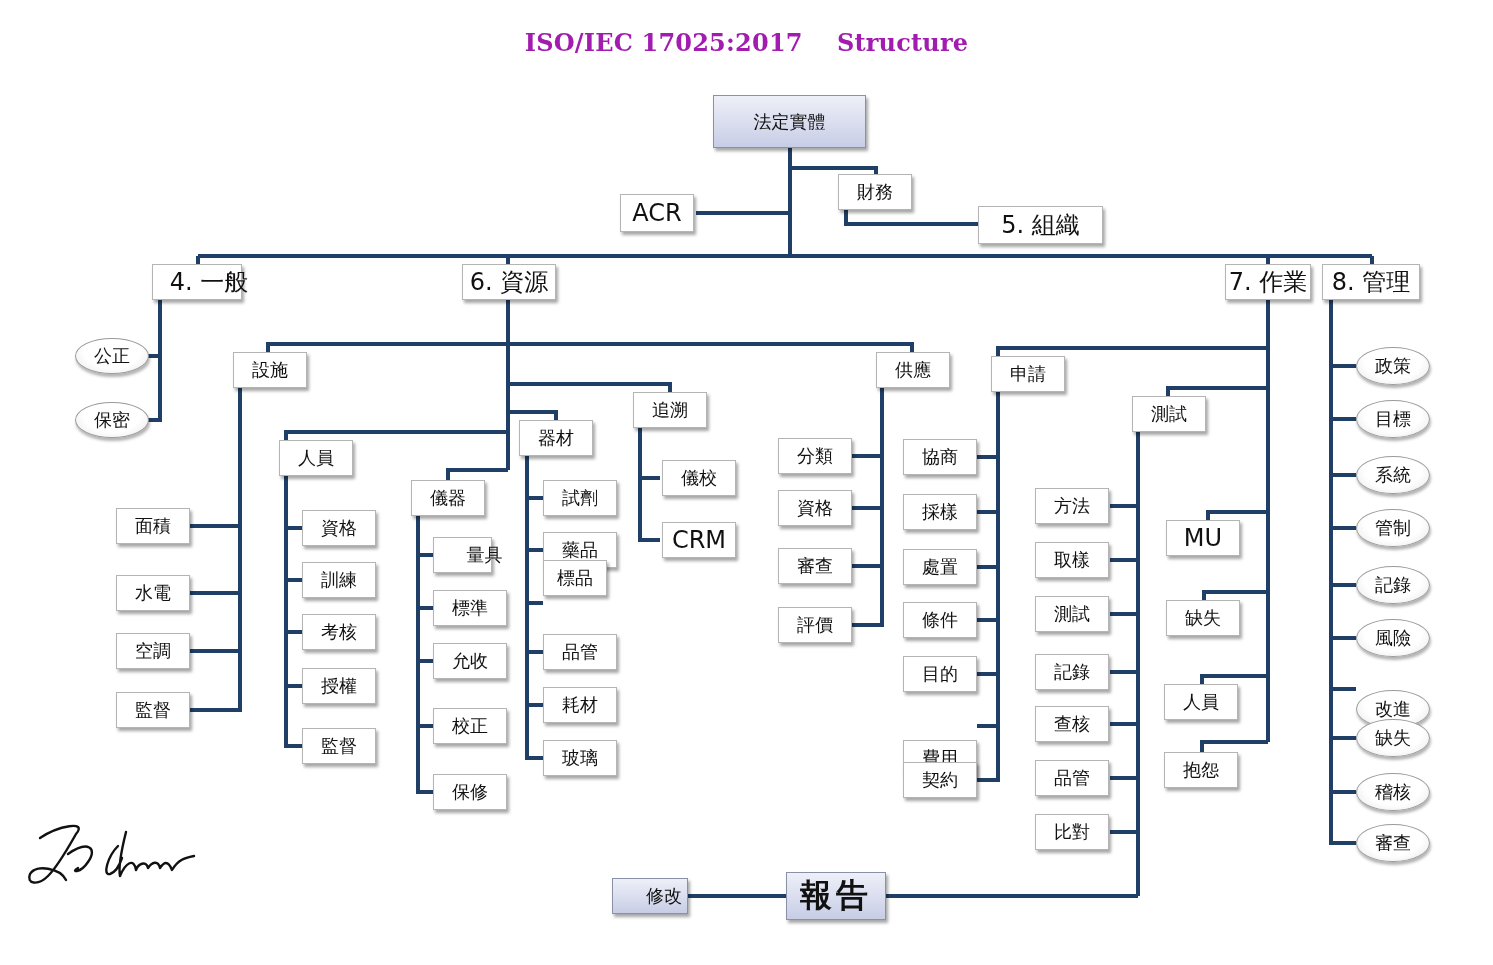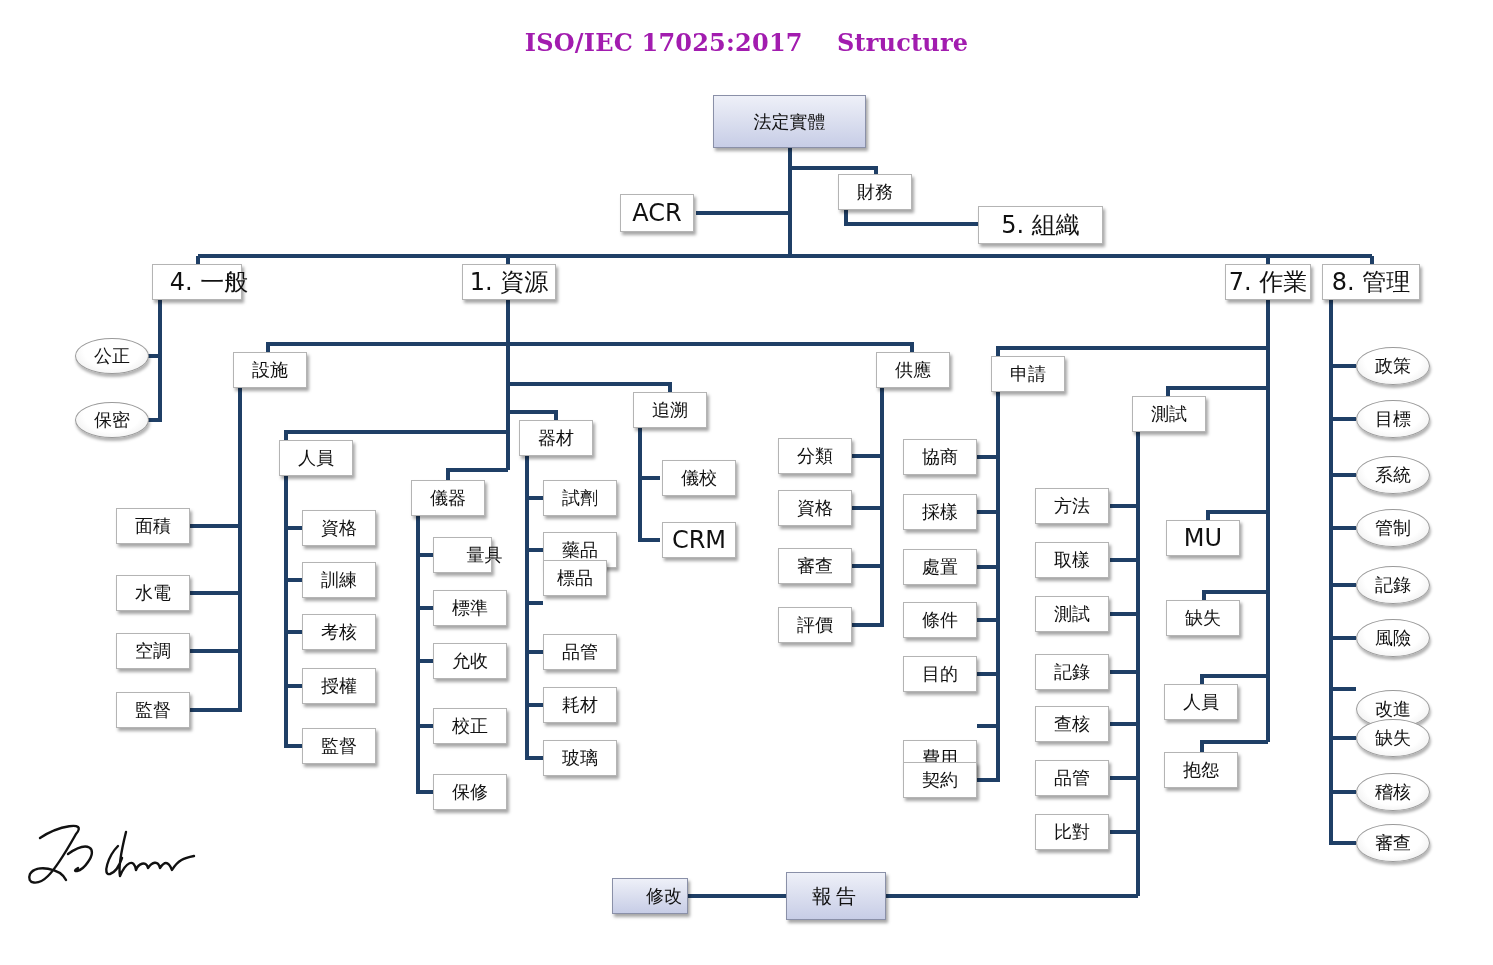--- a/index.html
+++ b/index.html
@@ -10,21 +10,21 @@
            font-size: 24px; color: #a21caf; letter-spacing: 0.2px; white-space: pre; }
   #wires { position: absolute; left: 0; top: 0; }
   .node { position: absolute; box-sizing: border-box; background: #ffffff;
           border: 1px solid #b4b4b4; box-shadow: 2px 3px 3px rgba(0,0,0,0.35);
           display: flex; align-items: center; justify-content: center;
           color: #111111; font-size: 18px; white-space: nowrap; }
   .node.shaded { background: linear-gradient(#eef0f8, #c7cde6); border-color: #8a90a8; }
   .node.oval { border-radius: 50%; background: radial-gradient(ellipse at 50% 35%, #ffffff 55%, #e6e6e6 100%);
                border-color: #9a9a9a; box-shadow: 1px 3px 3px rgba(0,0,0,0.3); }
   .node.big { font-size: 24px; }
-  .node.huge { font-size: 20px; font-weight: normal; letter-spacing: 4px; }
+  .node.huge { font-size: 32px; font-weight: bold; letter-spacing: 4px; }
   #signature { position: absolute; left: 18px; top: 818px; }
 </style>
 </head>
 <body>
 
 <div id="title">ISO/IEC 17025:2017    Structure</div>
 <svg id="wires" width="1493" height="965">
     <polyline points="790,148 790,256" fill="none" stroke="#1f3f66" stroke-width="4" stroke-linejoin="miter"></polyline>
     <polyline points="790,168 876,168 876,178" fill="none" stroke="#1f3f66" stroke-width="4" stroke-linejoin="miter"></polyline>
     <polyline points="696,213 790,213" fill="none" stroke="#1f3f66" stroke-width="4" stroke-linejoin="miter"></polyline>
@@ -110,21 +110,21 @@
     <polyline points="1331,843 1356,843" fill="none" stroke="#1f3f66" stroke-width="4" stroke-linejoin="miter"></polyline>
     <polyline points="1138,896 886,896" fill="none" stroke="#1f3f66" stroke-width="4" stroke-linejoin="miter"></polyline>
     <polyline points="688,896 786,896" fill="none" stroke="#1f3f66" stroke-width="4" stroke-linejoin="miter"></polyline>
   </svg>
 <div id="nodes">
     <div class="node shaded" style="left: 713px; top: 95px; width: 153px; height: 53px;">法定實體</div>
     <div class="node big" style="left: 620px; top: 194px; width: 74px; height: 38px;">ACR</div>
     <div class="node " style="left: 838px; top: 174px; width: 74px; height: 36px;">財務</div>
     <div class="node big" style="left: 978px; top: 206px; width: 125px; height: 38px;">5. 組織</div>
     <div class="node big" style="left: 152px; top: 264px; width: 90px; height: 36px; padding-left: 24px;">4. 一般</div>
-    <div class="node big" style="left: 462px; top: 264px; width: 94px; height: 36px;">1. 資源</div>
+    <div class="node big" style="left: 462px; top: 264px; width: 94px; height: 36px;">6. 資源</div>
     <div class="node big" style="left: 1225px; top: 264px; width: 86px; height: 36px;">7. 作業</div>
     <div class="node big" style="left: 1322px; top: 264px; width: 98px; height: 36px;">8. 管理</div>
     <div class="node oval" style="left: 75px; top: 338px; width: 74px; height: 36px;">公正</div>
     <div class="node oval" style="left: 75px; top: 402px; width: 74px; height: 36px;">保密</div>
     <div class="node " style="left: 233px; top: 352px; width: 74px; height: 36px;">設施</div>
     <div class="node " style="left: 116px; top: 508px; width: 74px; height: 36px;">面積</div>
     <div class="node " style="left: 116px; top: 575px; width: 74px; height: 36px;">水電</div>
     <div class="node " style="left: 116px; top: 633px; width: 74px; height: 36px;">空調</div>
     <div class="node " style="left: 116px; top: 692px; width: 74px; height: 36px;">監督</div>
     <div class="node " style="left: 279px; top: 440px; width: 74px; height: 36px;">人員</div>

